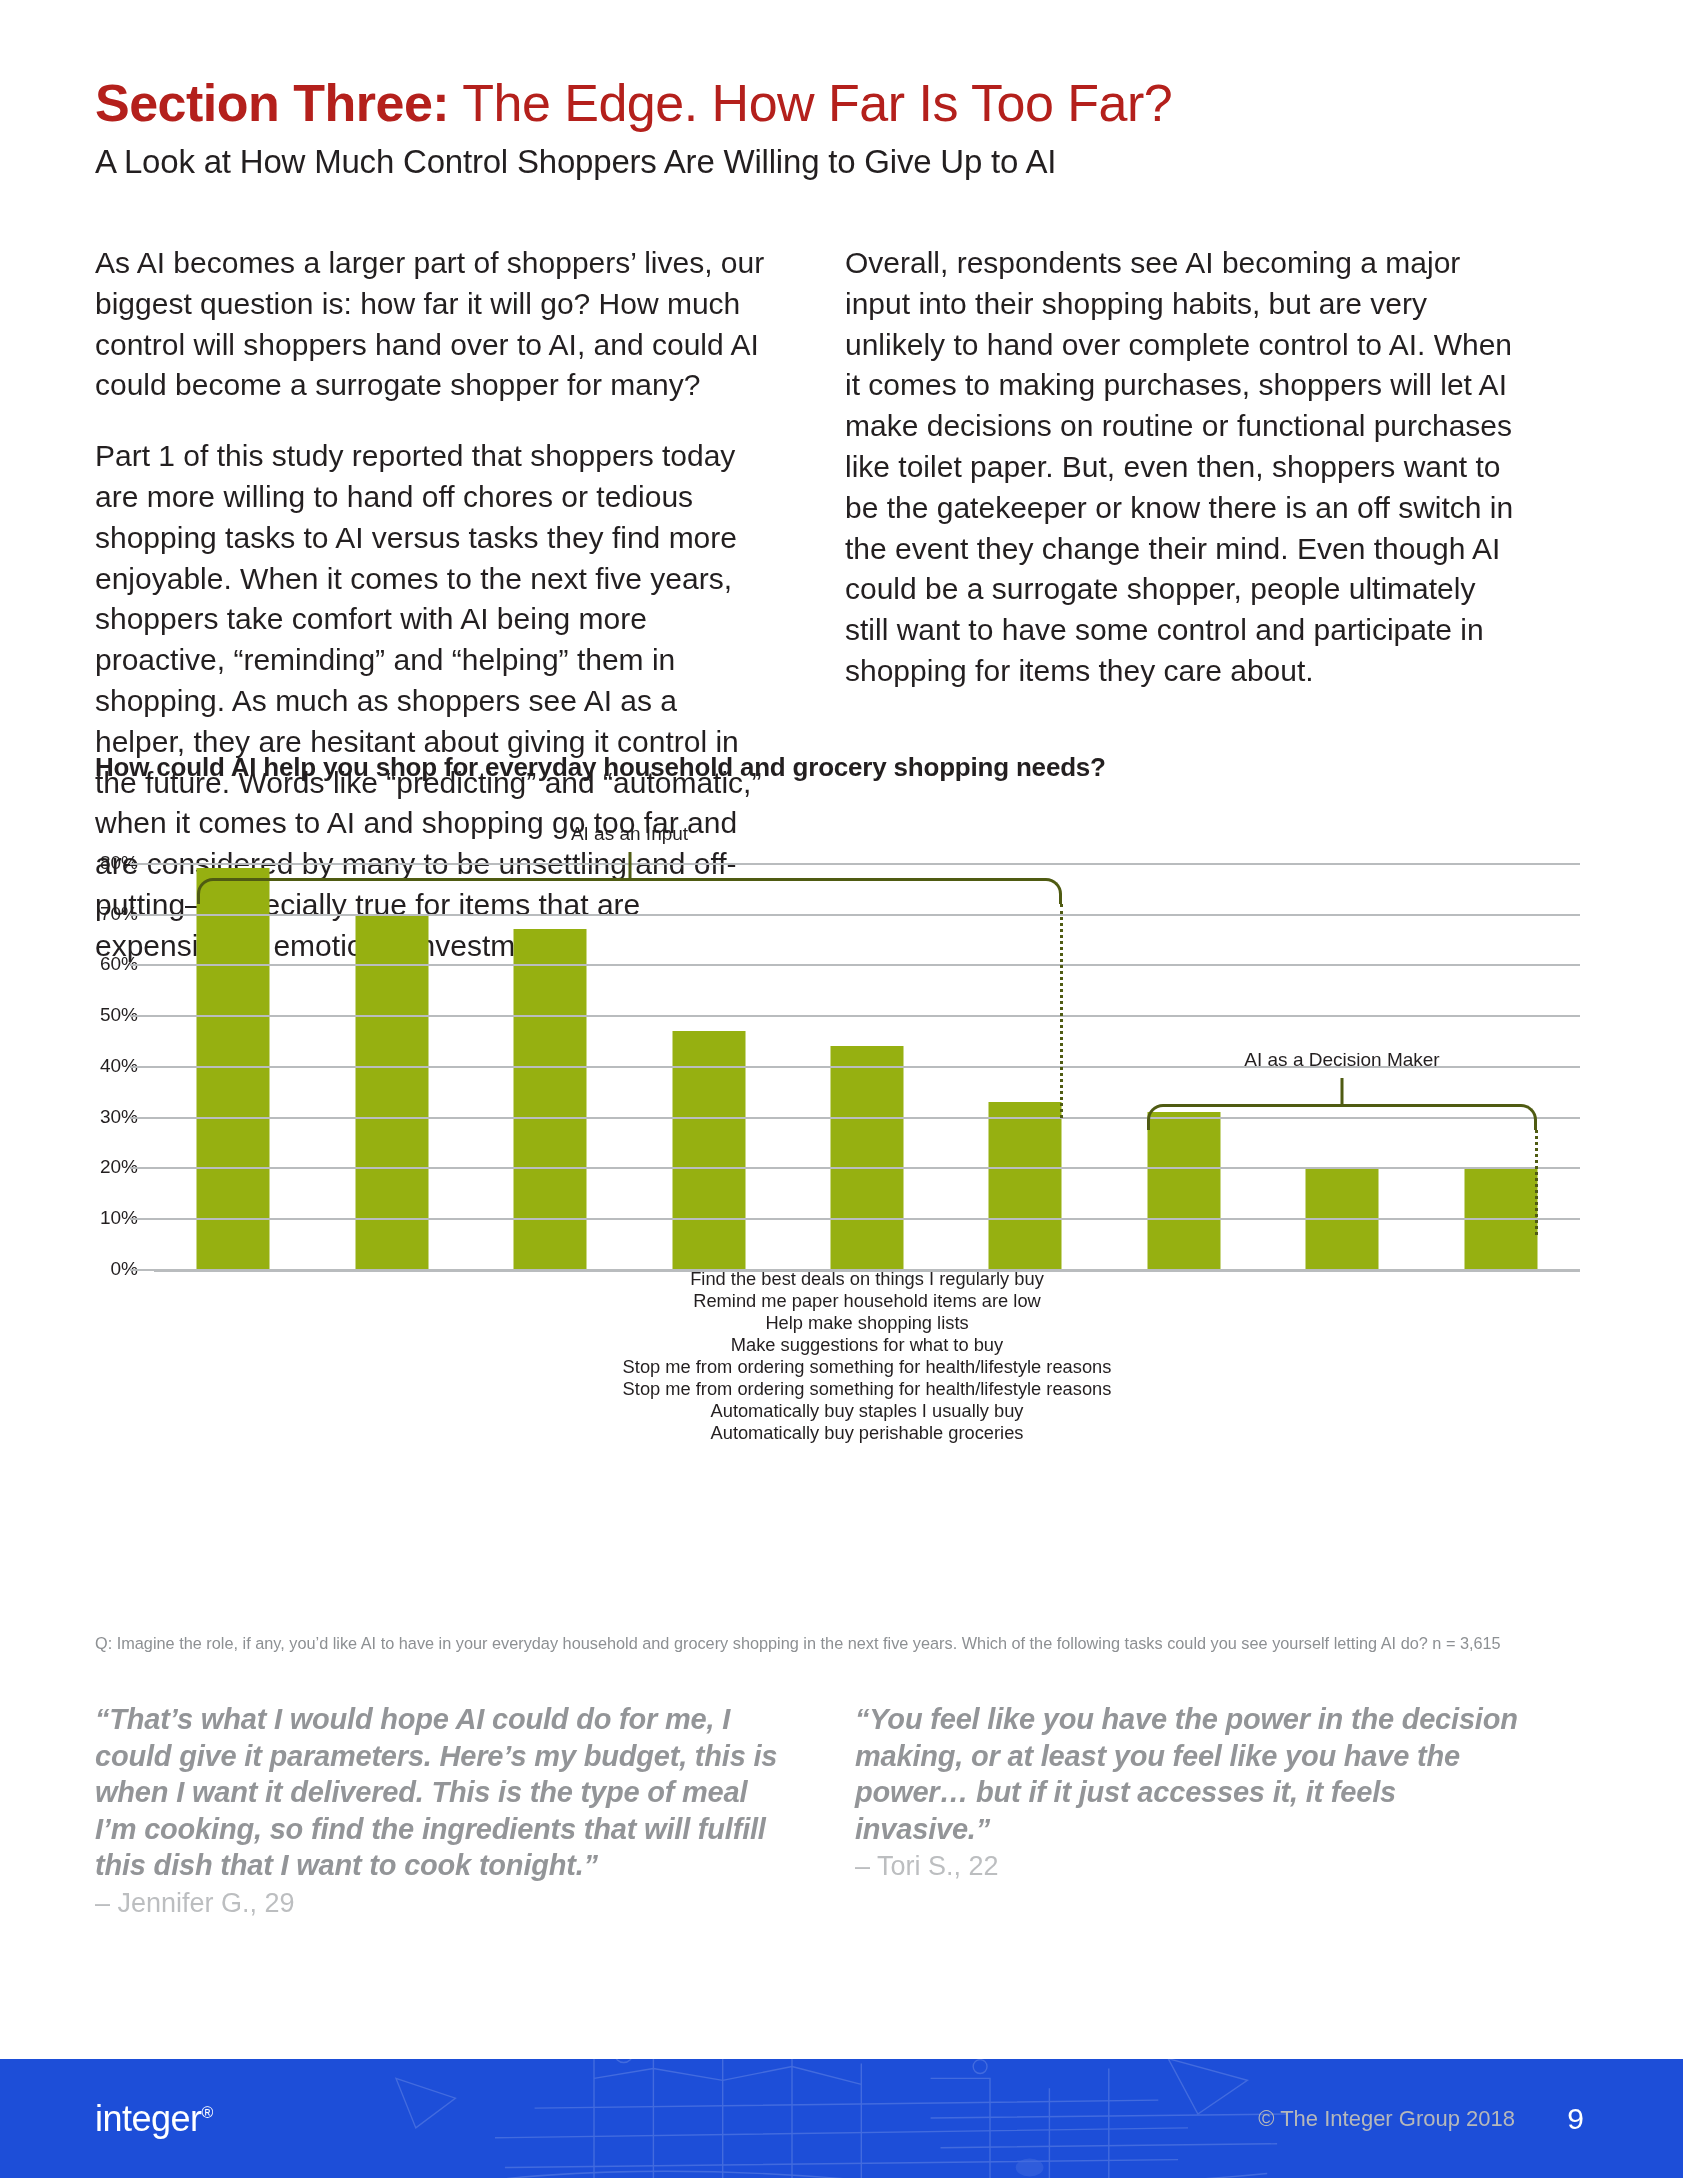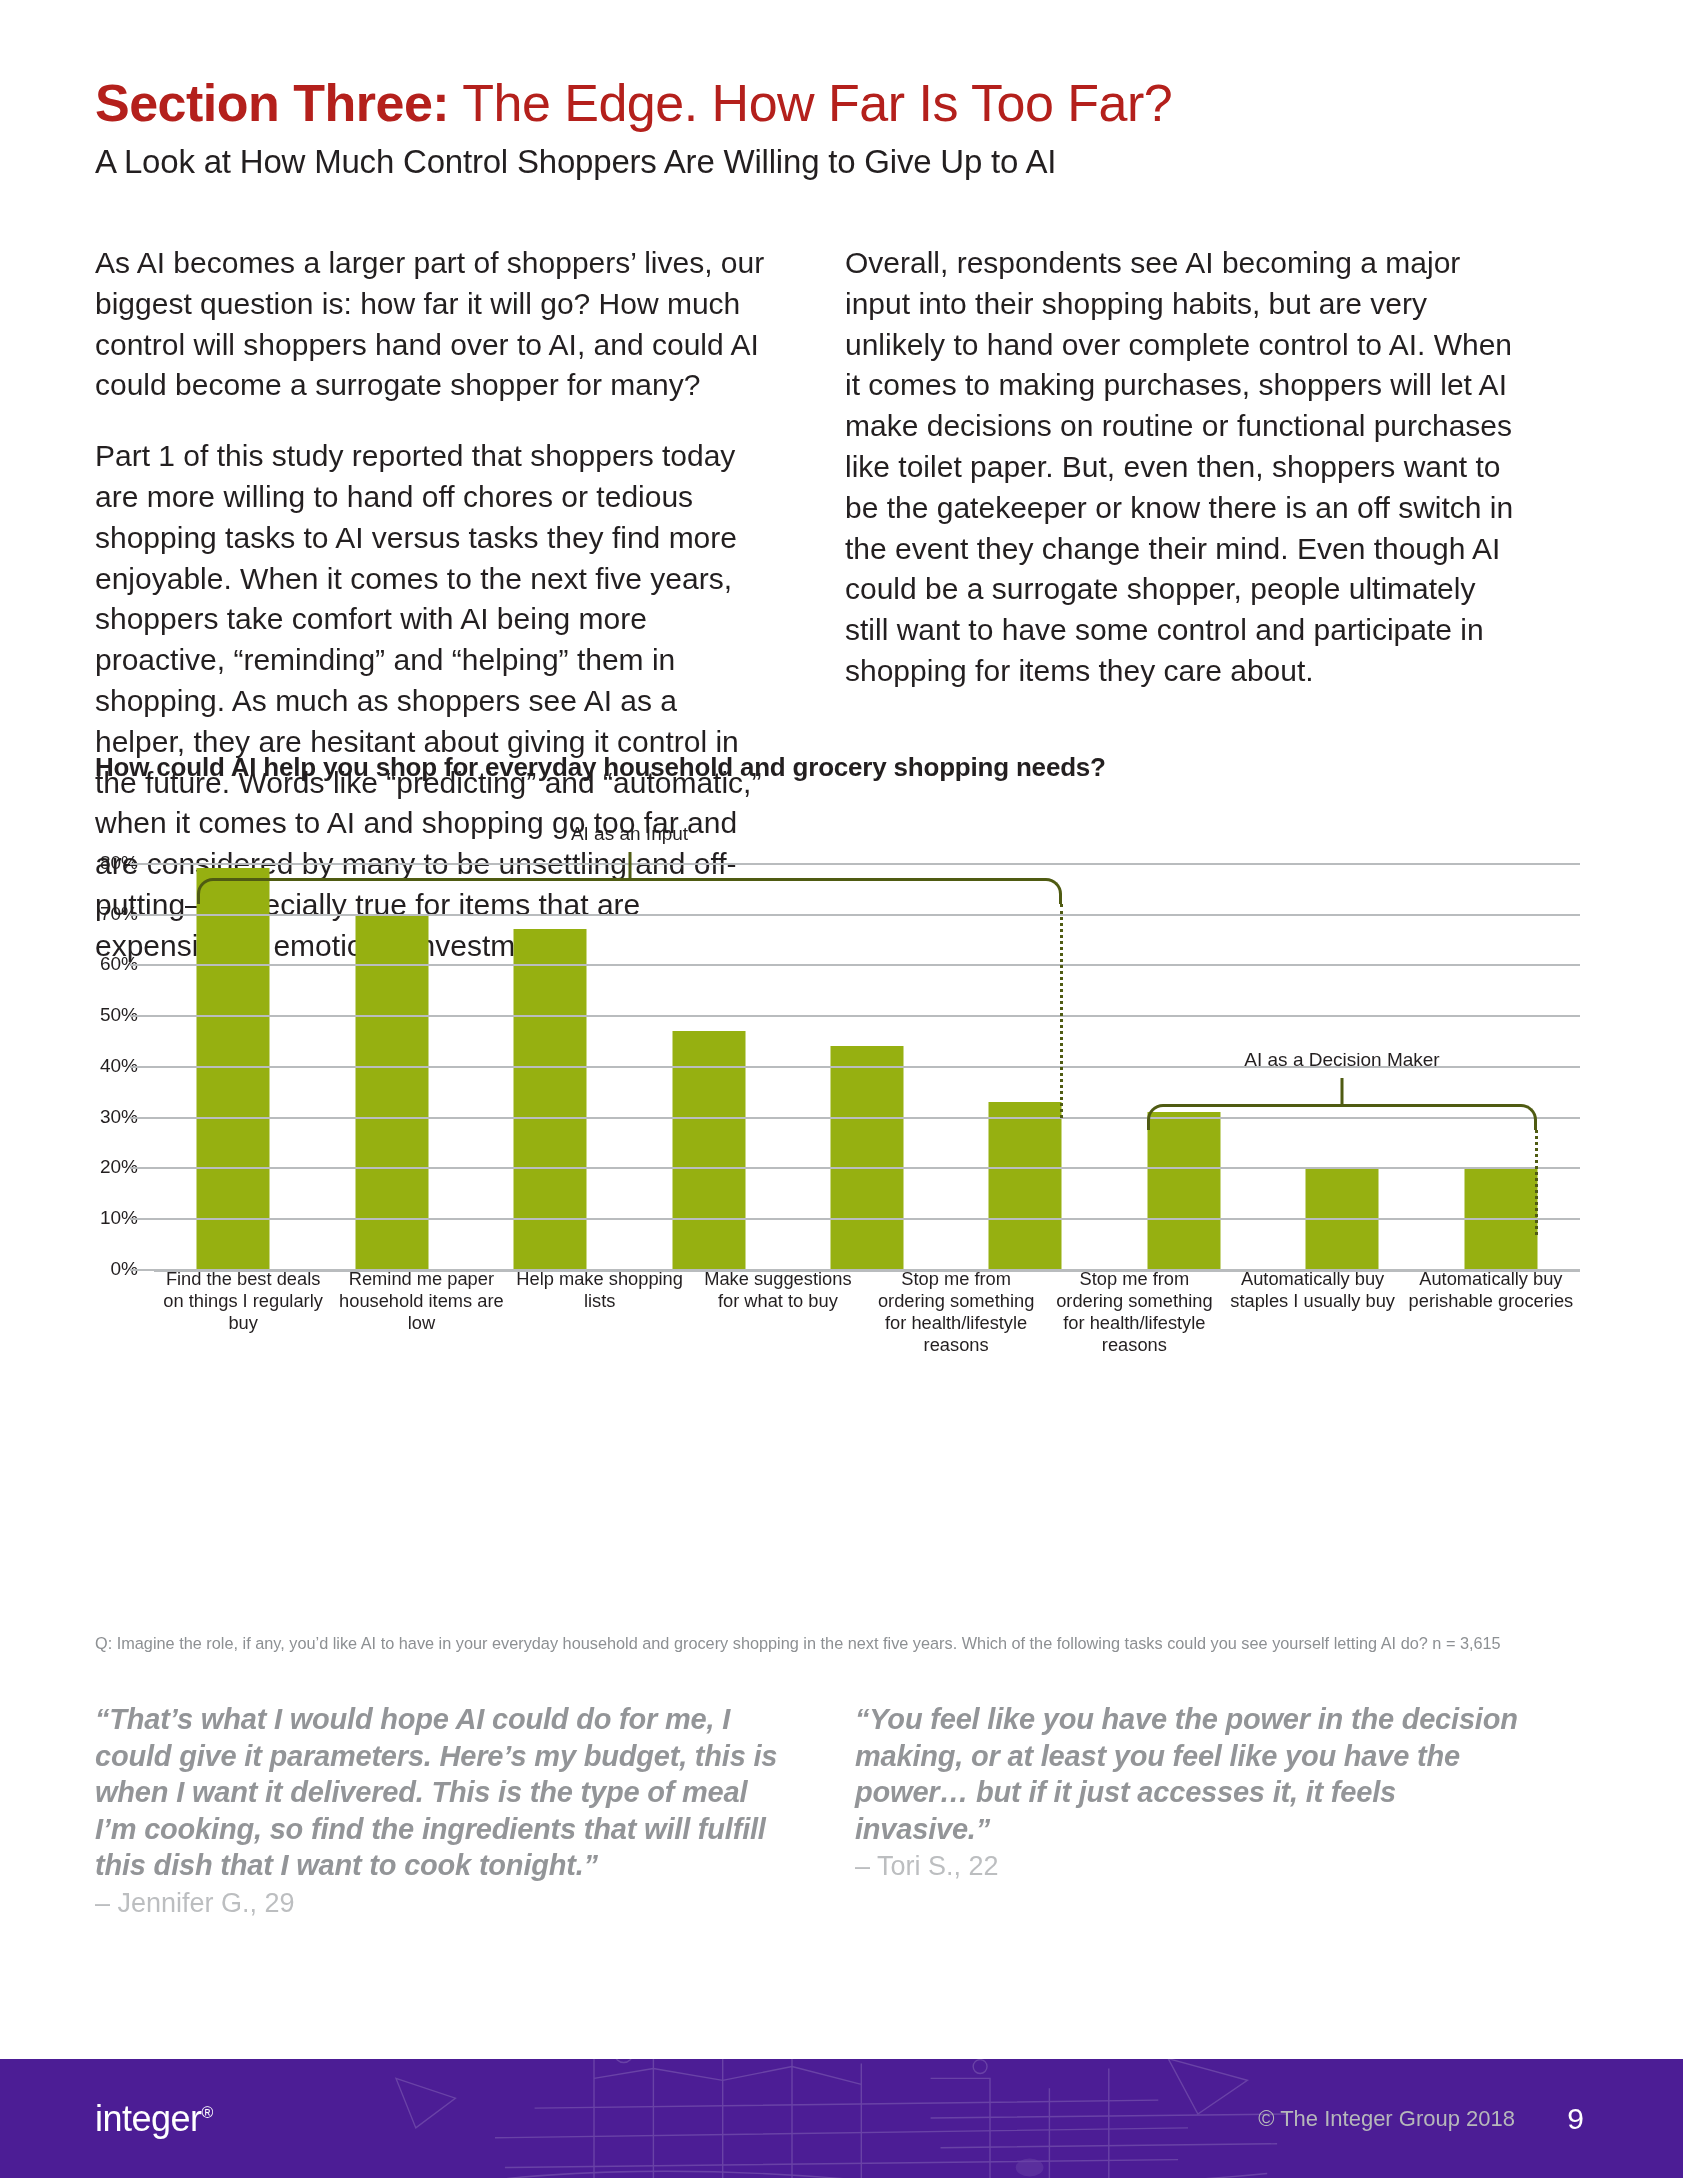--- a/index.html
+++ b/index.html
@@ -57,21 +57,21 @@
     position:absolute; width:24px; height:2px; background:#b9bcbe; left:-24px;
   }
 
   .bars { position:absolute; left:0; right:0; top:0; bottom:0; display:flex; }
   .barcell { flex:1 1 0; position:relative; }
   .bar {
     position:absolute; bottom:0; left:50%; transform:translateX(-50%);
     width:73px; background:#96b011;
   }
 
-  .xlabels { position:absolute; left:59px; right:0; top:447px; display:flex; }
+  .xlabels { position:absolute; left:59px; right:0; top:447px; display:flex;flex-direction:column; }
   .xcell {
     flex:1 1 0; text-align:center; font-size:18.3px; line-height:1.2;
     color:#231f20; padding:0 4px;
   }
 
   
   .bracket { position:absolute; }
   .bracket .bar-line {
     position:absolute; left:0; right:0; top:0;
     border:3px solid #4f5b12; border-bottom:none;
@@ -103,21 +103,21 @@
     font-size:29px; line-height:1.26; font-weight:bold; font-style:italic;
     color:#939598; letter-spacing:-0.2px;
   }
   .quote .qattr {
     font-size:27px; color:#bcbec0; margin-top:4px; font-weight:normal;
   }
 
   
   .footer {
     position:absolute; left:0; right:0; bottom:0; height:119px;
-    background:#4c1d95; overflow:hidden;
+    background:#1d4ed8; overflow:hidden;
   }
   .footer .sketch {
     position:absolute; left:297px; top:-40px; width:1089px; height:198px;
     opacity:0.16;
   }
   .logo {
     position:absolute; left:95px; top:50%; transform:translateY(-50%);
     color:#ffffff; font-size:36px; letter-spacing:-0.5px;
   }
   .logo sup { font-size:16px; vertical-align:super; }

